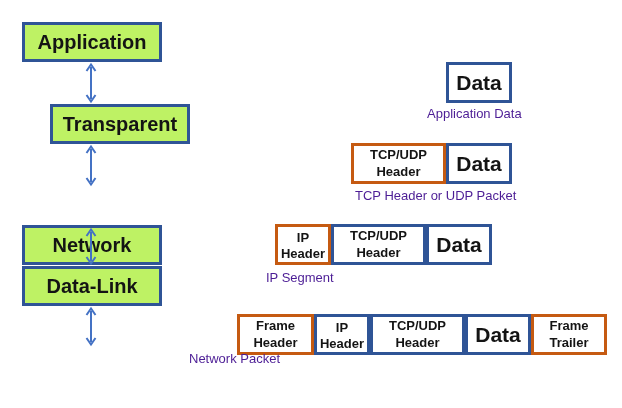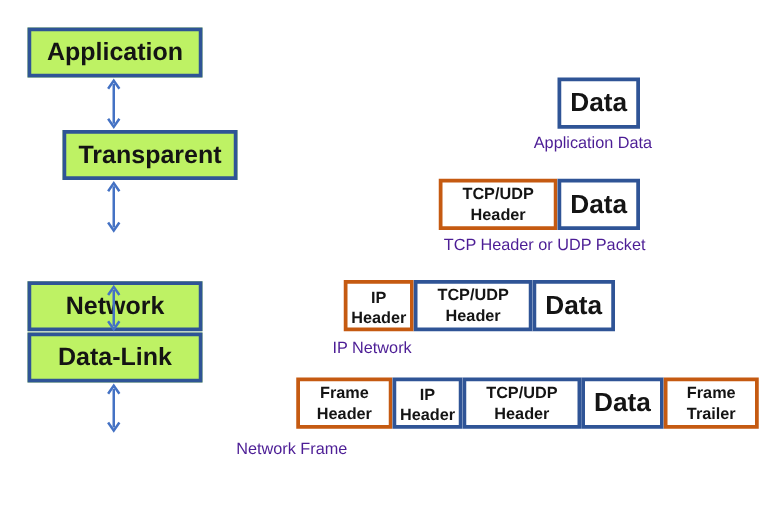--- a/index.html
+++ b/index.html
@@ -40,21 +40,21 @@
 
   
   .encap-row {
     position: absolute;
     display: flex;
     height: 41px;
   }
   .row-1 { left: 446px; top: 62px;  }
   .row-2 { left: 351px; top: 143px; }
   .row-3 { left: 275px; top: 224px; }
-  .row-4 { left: 198px; top: 302px; padding-left: 39px; }
+  .row-4 { left: 198px; top: 314px; padding-left: 39px; }
 
   .seg {
     border: 3px solid #2F5496;
     box-sizing: border-box;
     background: #fff;
     display: flex;
     align-items: center;
     justify-content: center;
     text-align: center;
     font-weight: bold;
@@ -147,21 +147,21 @@
 Header</span>
     </div>
     <div class="seg seg-small w-tcp">
       <span class="seg-label">TCP/UDP
 Header</span>
     </div>
     <div class="seg seg-large w-data">
       <span class="seg-label">Data</span>
     </div>
   </div>
-  <div class="caption cap-3">IP Network</div>
+  <div class="caption cap-3">IP Segment</div>
 
   <div class="encap-row row-4">
     <div class="seg seg-small orange w-frame">
       <span class="seg-label">Frame
 Header</span>
     </div>
     <div class="seg seg-small w-ip">
       <span class="seg-label">IP
 Header</span>
     </div>
@@ -170,15 +170,15 @@
 Header</span>
     </div>
     <div class="seg seg-large w-data">
       <span class="seg-label">Data</span>
     </div>
     <div class="seg seg-small orange w-trailer">
       <span class="seg-label">Frame
 Trailer</span>
     </div>
   </div>
-  <div class="caption cap-4">Network Frame</div>
+  <div class="caption cap-4">Network Packet</div>
 
 </div>
 
 </body></html>

